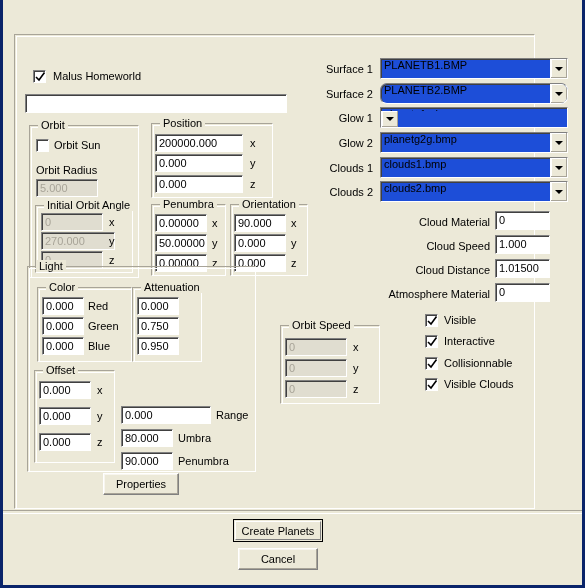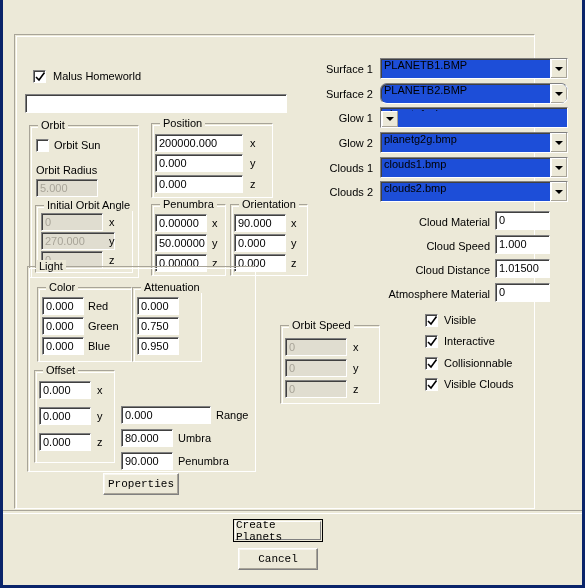--- a/index.html
+++ b/index.html
@@ -158,21 +158,21 @@
   }
 
   
   .btn {
     position: absolute;
     box-sizing: border-box;
     background: #ece9d8;
     border: 1px solid;
     border-color: #ffffff #808080 #808080 #ffffff;
     box-shadow: inset -1px -1px 0 #a8a498, inset 1px 1px 0 #f8f6ef;
-    font-family: Liberation Mono, monospace;
+    font-family: Liberation Sans, sans-serif;
     font-size: 11px;
     color: #000;
     display: flex; align-items: center; justify-content: center;
     cursor: default;
   }
   .btn.default {
     border: 1px solid #000;
     box-shadow: none;
   }
   .btn.default .inner {

